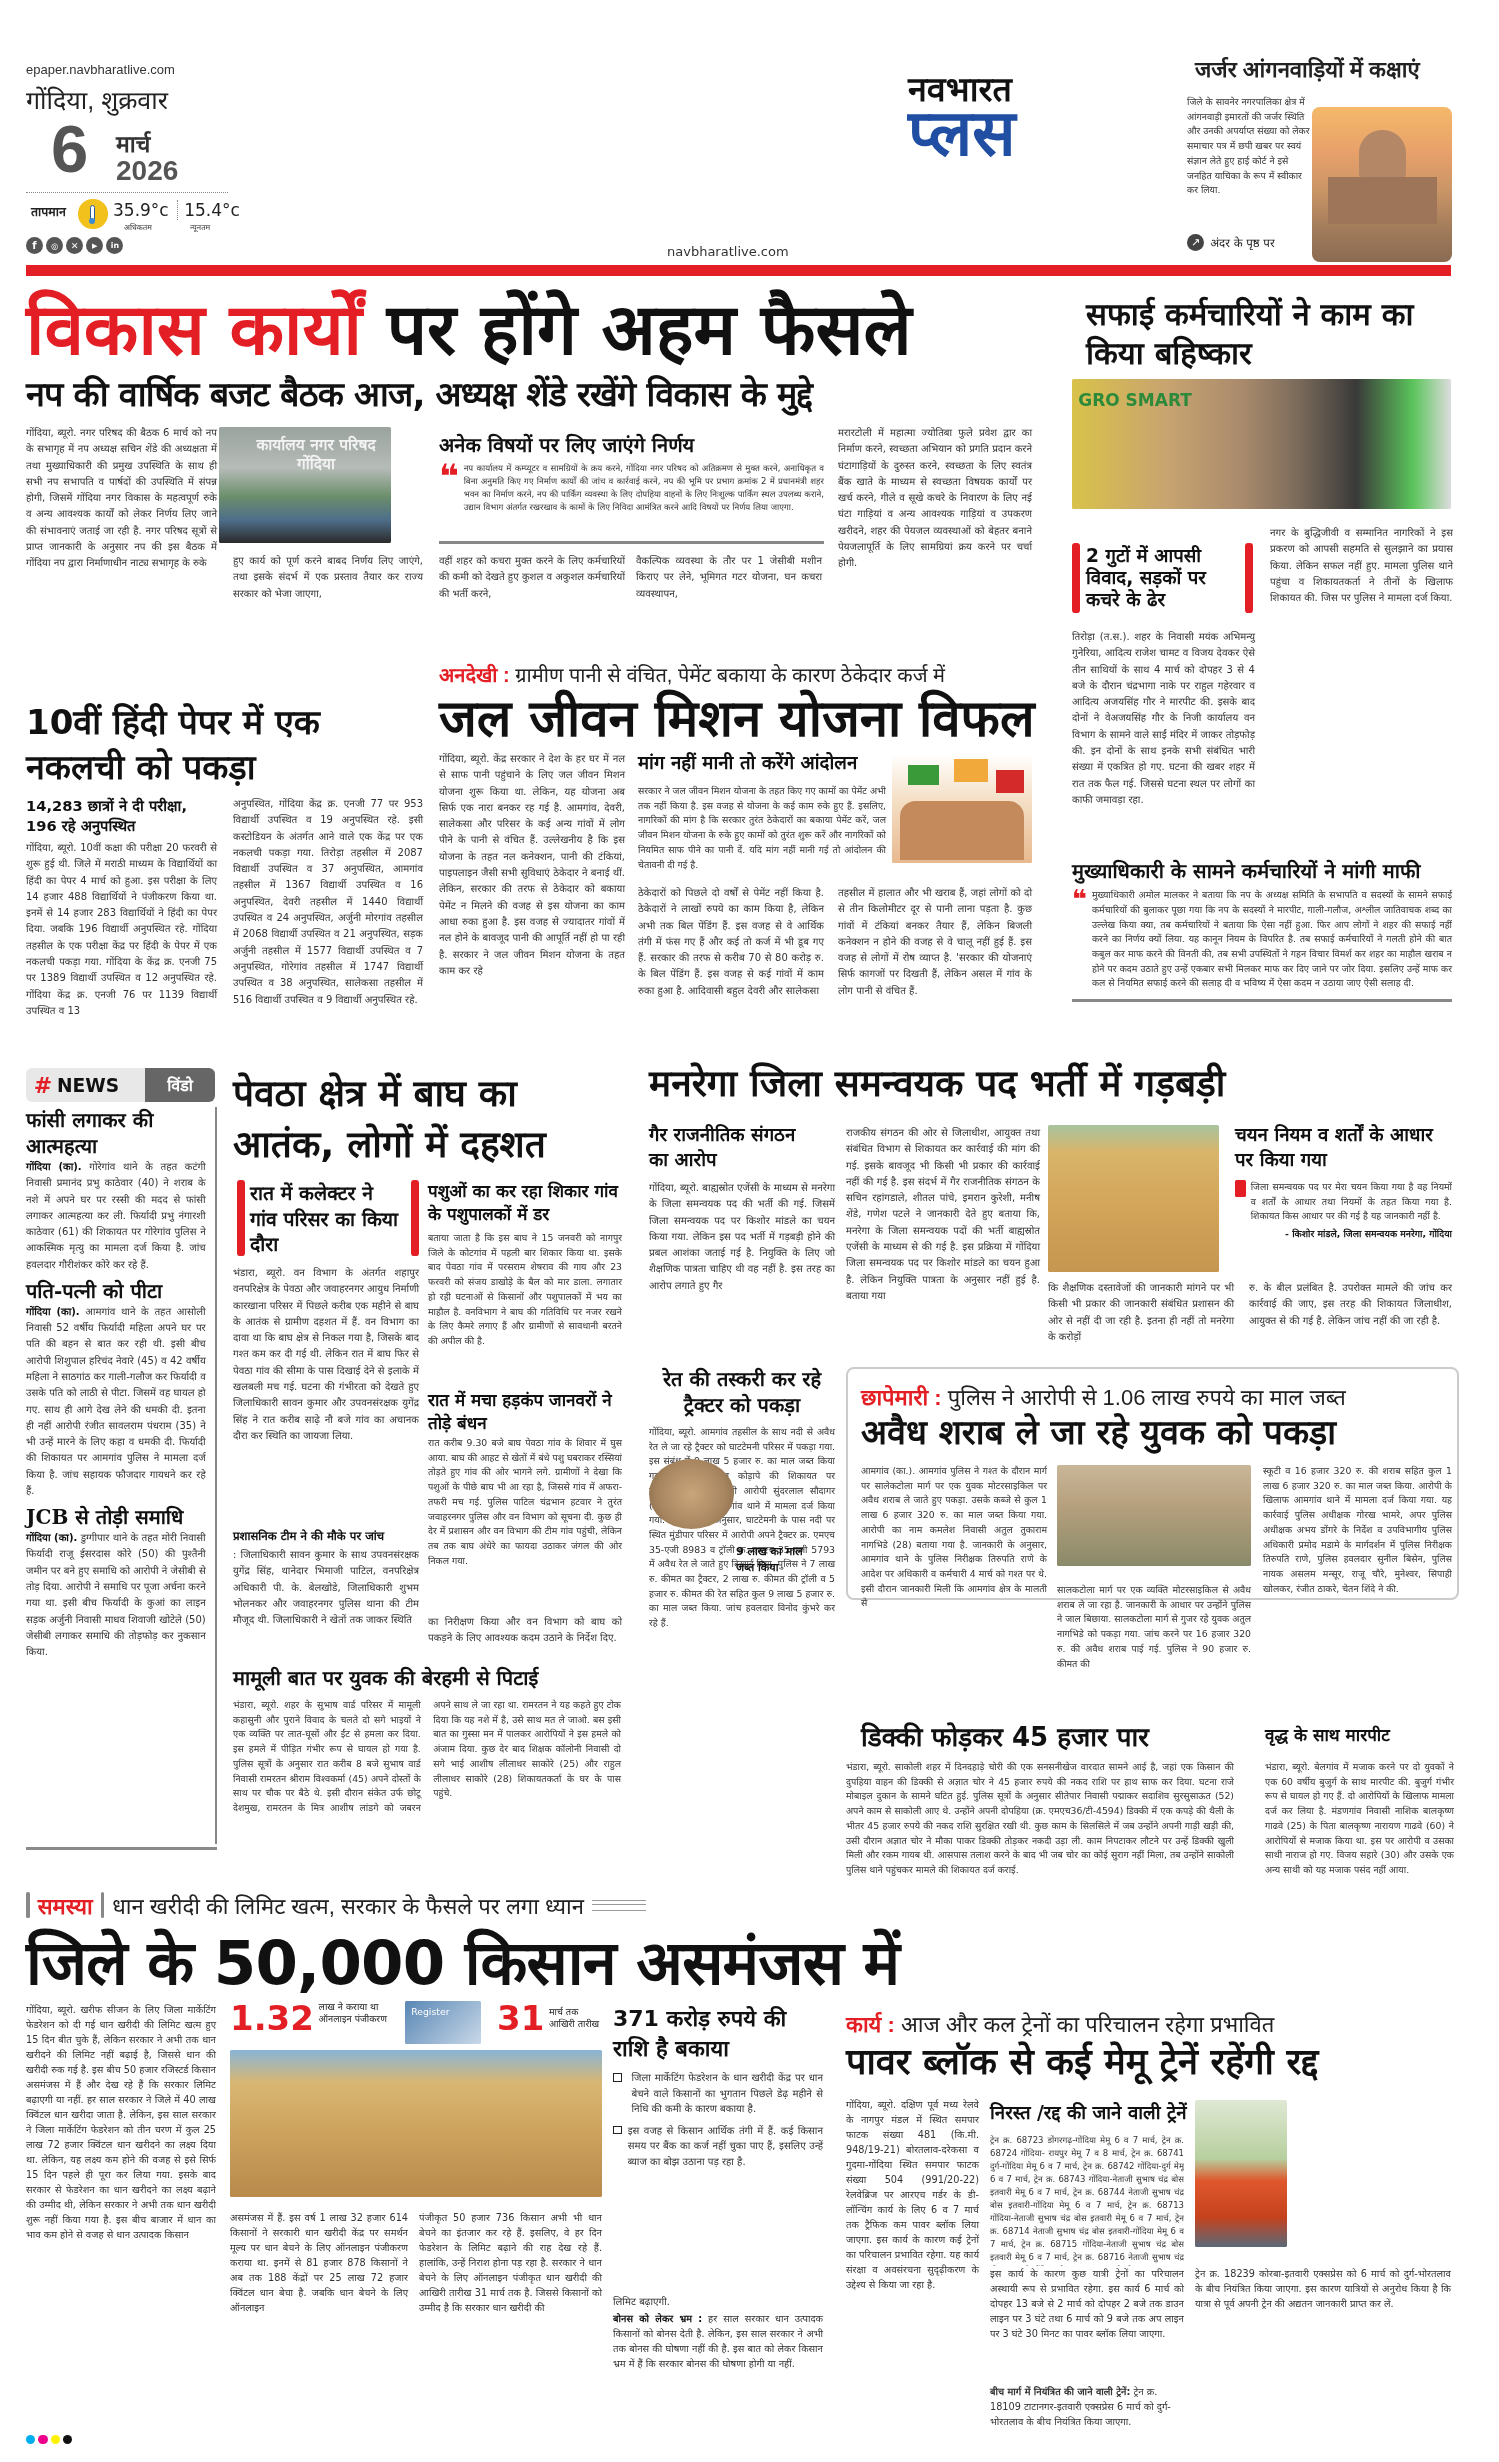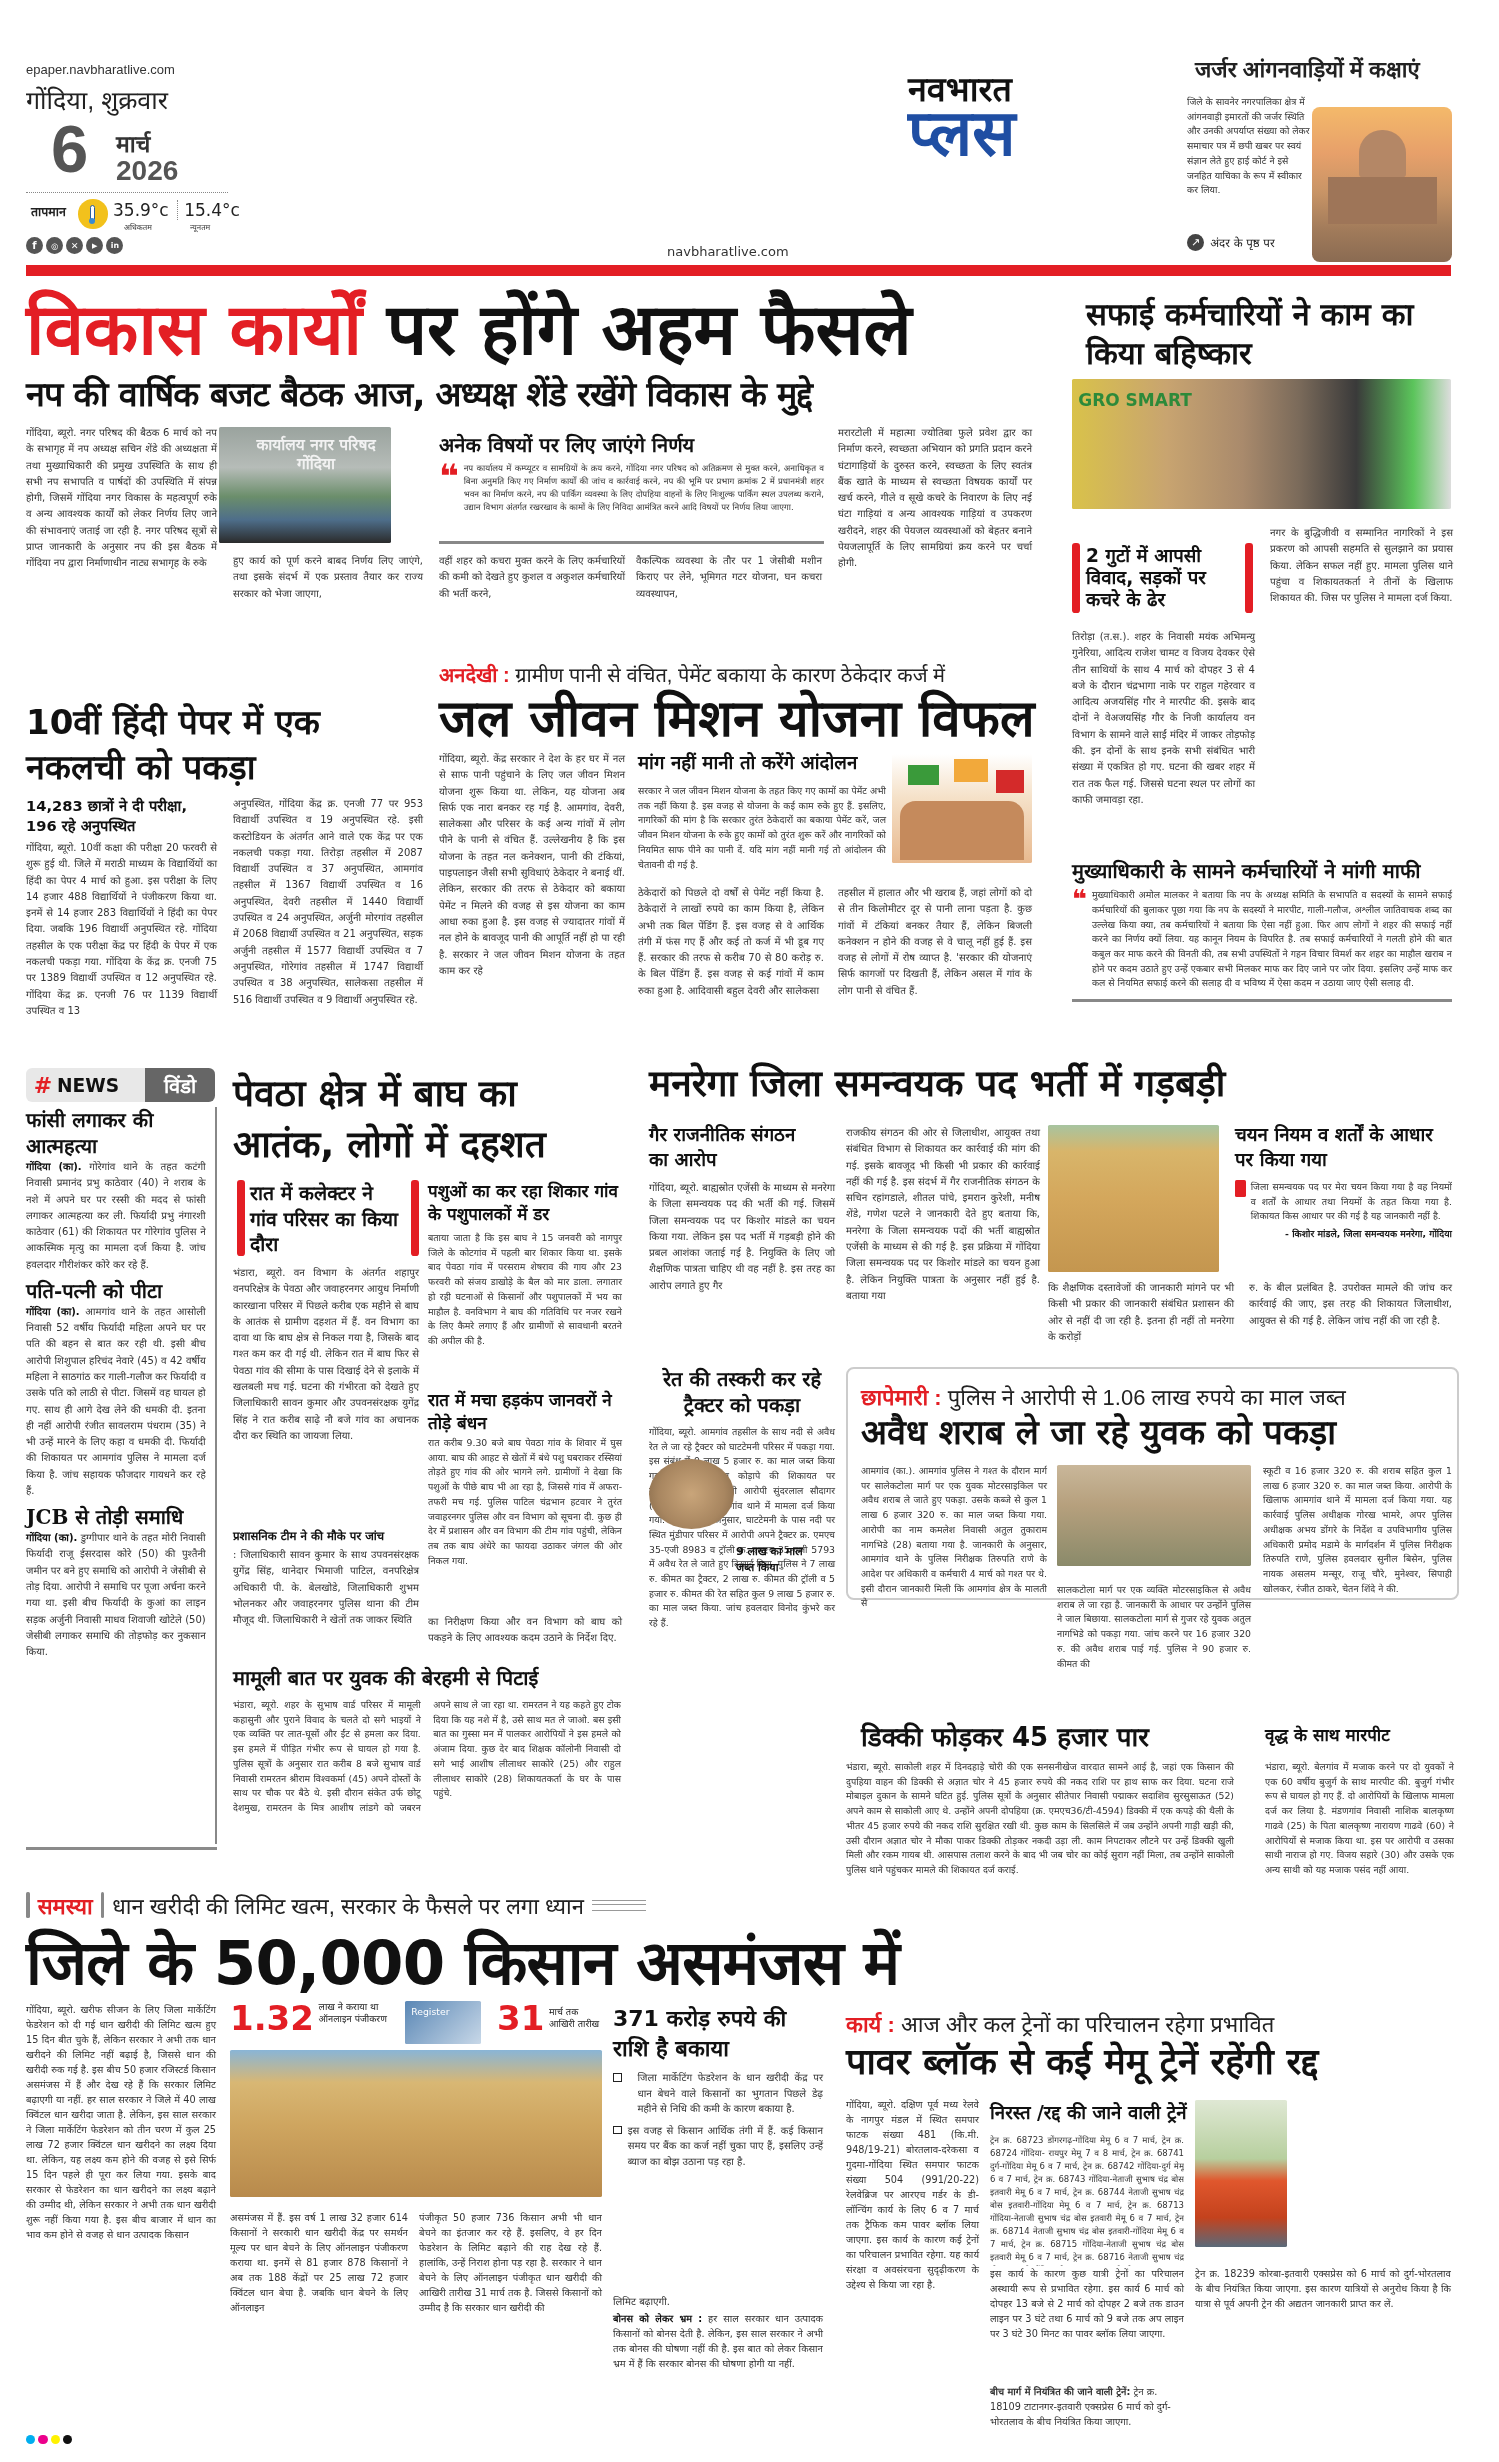--- a/index.html
+++ b/index.html
@@ -121,21 +121,21 @@
   <div style="position:absolute;left:7.8px;top:47px;width:124px;height:59px;background:#c58a5c;border-radius:15.5px 15.5px 0 0"></div>
 </div>
 <div class="abs txt" style="left:638px;top:885px;width:186px">ठेकेदारों को पिछले दो वर्षों से पेमेंट नहीं किया है. ठेकेदारों ने लाखों रुपये का काम किया है, लेकिन अभी तक बिल पेंडिंग हैं. इस वजह से वे आर्थिक तंगी में फंस गए हैं और कई तो कर्ज में भी डूब गए हैं. सरकार की तरफ से करीब 70 से 80 करोड़ रु. के बिल पेंडिंग हैं. इस वजह से कई गांवों में काम रुका हुआ है. आदिवासी बहुल देवरी और सालेकसा</div>
 <div class="abs txt" style="left:838px;top:885px;width:194px">तहसील में हालात और भी खराब हैं, जहां लोगों को दो से तीन किलोमीटर दूर से पानी लाना पड़ता है. कुछ गांवों में टंकियां बनकर तैयार हैं, लेकिन बिजली कनेक्शन न होने की वजह से वे चालू नहीं हुई हैं. इस वजह से लोगों में रोष व्याप्त है. 'सरकार की योजनाएं सिर्फ कागजों पर दिखती हैं, लेकिन असल में गांव के लोग पानी से वंचित हैं.</div>
 
 <div class="abs" style="left:26px;top:1068px;width:189px;height:34px;border-radius:6.2px;overflow:hidden;display:flex">
   <div style="flex:1;background:#e8e8e8;display:flex;align-items:center;padding-left:7.8px;gap:4.7px">
     <span style="color:#e31e24;font-size:22px;font-weight:bold">#</span>
     <span style="font-size:18.6px;font-weight:bold;color:#111">NEWS</span>
   </div>
-  <div style="width:70px;background:#666;color:#fff;font-size:20px;font-weight:bold;display:flex;align-items:center;justify-content:center">विंडो</div>
+  <div style="width:70px;background:#666;color:#fff;font-size:16px;font-weight:bold;display:flex;align-items:center;justify-content:center">विंडो</div>
 </div>
 <div class="abs" style="left:26px;top:1107px;width:191px;border-right:2.3px solid #888;padding-right:9.3px;height:737px">
   <div>
     <div class="hl" style="font-size:20px;line-height:26px">फांसी लगाकर की आत्महत्या</div>
     <div class="txt"><b>गोंदिया (का).</b> <span>गोरेगांव थाने के तहत कटंगी निवासी प्रमानंद प्रभु काठेवार (40) ने शराब के नशे में अपने घर पर रस्सी की मदद से फांसी लगाकर आत्महत्या कर ली. फिर्यादी प्रभु नंगारशी काठेवार (61) की शिकायत पर गोरेगांव पुलिस ने आकस्मिक मृत्यु का मामला दर्ज किया है. जांच हवलदार गौरीशंकर कोरे कर रहे हैं.</span></div>
   </div>
   <div style="margin-top:4.7px">
     <div class="hl" style="font-size:20px;line-height:26px">पति-पत्नी को पीटा</div>
     <div class="txt"><b>गोंदिया (का).</b> <span>आमगांव थाने के तहत आसोली निवासी 52 वर्षीय फिर्यादी महिला अपने घर पर पति की बहन से बात कर रही थी. इसी बीच आरोपी शिशुपाल हरिचंद नेवारे (45) व 42 वर्षीय महिला ने साठगांठ कर गाली-गलौज कर फिर्यादी व उसके पति को लाठी से पीटा. जिसमें वह घायल हो गए. साथ ही आगे देख लेने की धमकी दी. इतना ही नहीं आरोपी रंजीत सावलराम पंधराम (35) ने भी उन्हें मारने के लिए कहा व धमकी दी. फिर्यादी की शिकायत पर आमगांव पुलिस ने मामला दर्ज किया है. जांच सहायक फौजदार गायधने कर रहे हैं.</span></div>
   </div>
@@ -221,21 +221,21 @@
 <div class="abs" style="left:497px;top:2001px;display:flex;align-items:center;gap:4.7px">
   <span style="font-size:34px;font-weight:bold;color:#e31e24;line-height:1">31</span>
   <span style="font-size:9.3px;width:54px;line-height:12.4px">मार्च तक आखिरी तारीख</span>
 </div>
 <div class="img" style="left:230px;top:2050px;width:372px;height:147px;background:linear-gradient(180deg,#89b5d6 0%,#d8b774 22%,#cfa660 50%,#b88a4c 100%)"></div>
 <div class="abs txt" style="left:230px;top:2210px;width:178px;font-size:9.7px;line-height:15px">असमंजस में हैं. इस वर्ष 1 लाख 32 हजार 614 किसानों ने सरकारी धान खरीदी केंद्र पर समर्थन मूल्य पर धान बेचने के लिए ऑनलाइन पंजीकरण कराया था. इनमें से 81 हजार 878 किसानों ने अब तक 188 केंद्रों पर 25 लाख 72 हजार क्विंटल धान बेचा है. जबकि धान बेचने के लिए ऑनलाइन</div>
 <div class="abs txt" style="left:419px;top:2210px;width:183px;font-size:9.7px;line-height:15px">पंजीकृत 50 हजार 736 किसान अभी भी धान बेचने का इंतजार कर रहे हैं. इसलिए, वे हर दिन फेडरेशन के लिमिट बढ़ाने की राह देख रहे हैं. हालांकि, उन्हें निराश होना पड़ रहा है. सरकार ने धान बेचने के लिए ऑनलाइन पंजीकृत धान खरीदी की आखिरी तारीख 31 मार्च तक है. जिससे किसानों को उम्मीद है कि सरकार धान खरीदी की</div>
 
 <div class="abs hl" style="left:613px;top:2004px;width:210px;font-size:22px;line-height:29.5px">371 करोड़ रुपये की राशि है बकाया</div>
 <div class="abs" style="left:613px;top:2070px;width:210px">
-  <div style="display:flex;gap:16px;margin-bottom:6.2px">
+  <div style="display:flex;gap:10px;margin-bottom:6.2px">
     <span style="width:8.5px;height:8.5px;border:1.6px solid #222;flex:none;margin-top:3.1px"></span>
     <span class="txt" style="font-size:10px;line-height:15.5px">जिला मार्केटिंग फेडरेशन के धान खरीदी केंद्र पर धान बेचने वाले किसानों का भुगतान पिछले डेढ़ महीने से निधि की कमी के कारण बकाया है.</span>
   </div>
   <div style="display:flex;gap:6.2px">
     <span style="width:8.5px;height:8.5px;border:1.6px solid #222;flex:none;margin-top:3.1px"></span>
     <span class="txt" style="font-size:10px;line-height:15.5px">इस वजह से किसान आर्थिक तंगी में हैं. कई किसान समय पर बैंक का कर्ज नहीं चुका पाए हैं, इसलिए उन्हें ब्याज का बोझ उठाना पड़ रहा है.</span>
   </div>
 </div>
 <div class="abs txt" style="left:613px;top:2294px;width:210px">लिमिट बढ़ाएगी.</div>
 <div class="abs txt" style="left:613px;top:2311px;width:210px;font-size:9.7px;line-height:15px">

